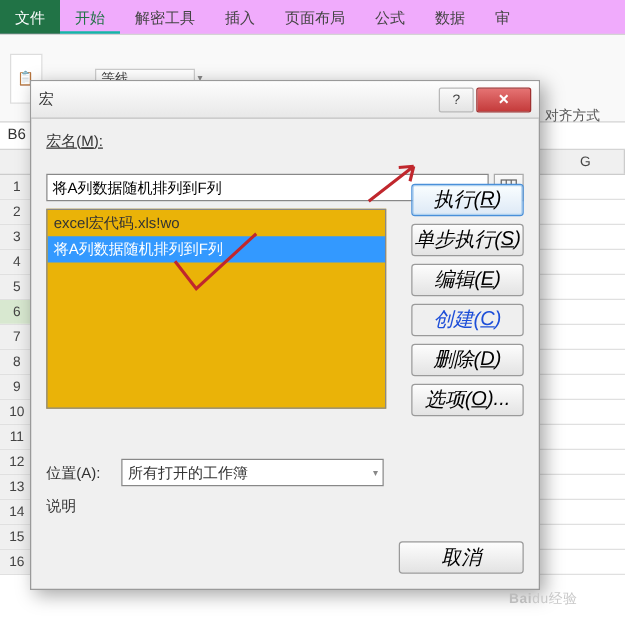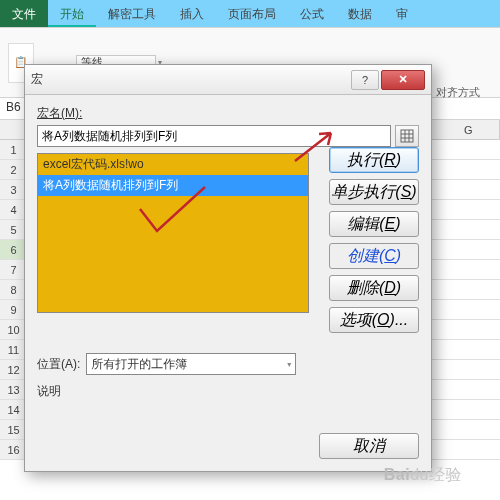--- a/index.html
+++ b/index.html
@@ -1,18 +1,18 @@
 <!DOCTYPE html>
 <html><head>
 <meta charset="utf-8">
 <style>
 * { box-sizing: border-box; margin: 0; padding: 0; font-family: "Microsoft YaHei", "SimSun", sans-serif; }
 body { background: #fff; width: 500px; height: 500px; overflow: hidden; position: relative; }
 
-.ribbon-tabs { display: flex; height: 28px; background: #7dd3fc; border-bottom: 1px solid #d4d4d4; font-size: 12px; }
+.ribbon-tabs { display: flex; height: 28px; background: #f0abfc; border-bottom: 1px solid #d4d4d4; font-size: 12px; }
 .ribbon-tab { padding: 6px 12px 4px; color: #444; cursor: pointer; }
 .ribbon-tab.file { background: #217346; color: #fff; }
 .ribbon-tab.active { color: #217346; border-bottom: 2px solid #14b8a6; }
 
 .ribbon-body { height: 70px; background: #f9f9f9; border-bottom: 1px solid #d4d4d4; display: flex; align-items: center; padding: 4px 8px; gap: 10px; font-size: 11px; color: #666; }
 .ribbon-ctrl { display: flex; align-items: center; gap: 2px; }
 .ribbon-select { border: 1px solid #ccc; background: #fff; font-size: 11px; padding: 1px 4px; color: #444; }
 .chev { font-size: 8px; color: #888; }
 .ribbon-group-label { position: absolute; right: 20px; top: 85px; font-size: 11px; color: #5a5a5a; }
 
@@ -28,48 +28,48 @@
 .row-hdr { width: 28px; background: #f0f0f0; border-right: 1px solid #ccc; text-align: center; font-size: 11px; color: #444; line-height: 20px; }
 .row-hdr.sel { background: #d8e8d0; }
 
 .dialog { position: absolute; left: 24px; top: 64px; width: 408px; height: 408px; background: #f0f0f0; border: 1px solid #9a9a9a; box-shadow: 4px 4px 14px rgba(0,0,0,0.35); }
 .titlebar { height: 30px; background: linear-gradient(#fdfdfd,#e8e8e8); display: flex; align-items: center; padding: 0 6px; font-size: 12px; color: #333; border-bottom: 1px solid #c0c0c0; }
 .titlebar .title { flex: 1; }
 .titlebtn { width: 28px; height: 20px; margin-left: 2px; display: inline-flex; align-items: center; justify-content: center; border: 1px solid #b8b8b8; background: linear-gradient(#fafafa,#e4e4e4); font-size: 11px; color: #444; border-radius: 2px; }
 .titlebtn.close { background: linear-gradient(#e57373,#c43b3b); border-color: #a03030; color: #fff; width: 44px; font-weight: bold; }
 
 .dlg-body { padding: 10px 12px; position: relative; height: calc(100% - 30px); font-size: 12px; color: #333; }
-.lbl { margin-bottom: 3px; text-decoration: underline; }
+.lbl { margin-bottom: 17px; text-decoration: underline; }
 .lbl .u { text-decoration: underline; }
 .name-row { display: flex; gap: 4px; align-items: center; margin-bottom: 6px; }
 .name-input { flex: 1; height: 22px; border: 1px solid #888; padding: 2px 4px; font-size: 12px; background: #fff; }
 .picker-btn { width: 24px; height: 22px; border: 1px solid #aaa; background: linear-gradient(#fafafa,#e4e4e4); display: flex; align-items: center; justify-content: center; }
 .picker-btn svg { width: 14px; height: 14px; }
 
 .btn-col { position: absolute; right: 12px; top: 52px; width: 90px; display: flex; flex-direction: column; gap: 6px; }
 .btn { height: 26px; border: 1px solid #9a9a9a; background: linear-gradient(#fdfdfd,#e3e3e3); font-size: 16px; border-radius: 3px; cursor: pointer; display: flex; align-items: center; justify-content: center; font-style: italic; }
 .btn.primary { border: 1px solid #4a90d9; box-shadow: 0 0 0 1px #aed1f0 inset; background: linear-gradient(#fafeff,#dde9f6); }
 .btn.disabled { color: #1d4ed8; background: #efefef; }
 .btn .u { text-decoration: underline; }
 
 .listbox { width: 272px; height: 160px; border: 1px solid #888; background: #eab308; font-size: 12px; overflow: hidden; }
 .list-item { padding: 2px 5px; white-space: nowrap; }
 .list-item.selected { background: #3399ff; color: #fff; }
 
-.loc-row { display: flex; align-items: center; gap: 6px; margin-top: 40px; }
+.loc-row { display: flex; align-items: center; gap: 17px; margin-top: 40px; }
 .loc-select { flex: 1; max-width: 210px; height: 22px; border: 1px solid #888; background: #fff; font-size: 12px; padding: 0 4px; display: flex; align-items: center; justify-content: space-between; }
 .desc-row { margin-top: 8px; }
 
 .dlg-footer { position: absolute; right: 12px; bottom: 12px; }
 .dlg-footer .btn { width: 100px; }
 
 .red-mark { position: absolute; pointer-events: none; }
 .red-mark svg { overflow: visible; }
 
-.watermark { position: absolute; right: 38px; bottom: 14px; font-size: 16px; color: #c8c8c8; font-family: Arial; letter-spacing: 0.5px; }
+.watermark { position: absolute; right: 38px; bottom: 14px; font-size: 11px; color: #c8c8c8; font-family: Arial; letter-spacing: 0.5px; }
 .watermark b { color: #bcbcbc; }
 </style>
 </head>
 <body>
 
 <div class="ribbon-tabs">
   <div class="ribbon-tab file">文件</div>
   <div class="ribbon-tab active">开始</div>
   <div class="ribbon-tab">解密工具</div>
   <div class="ribbon-tab">插入</div>

